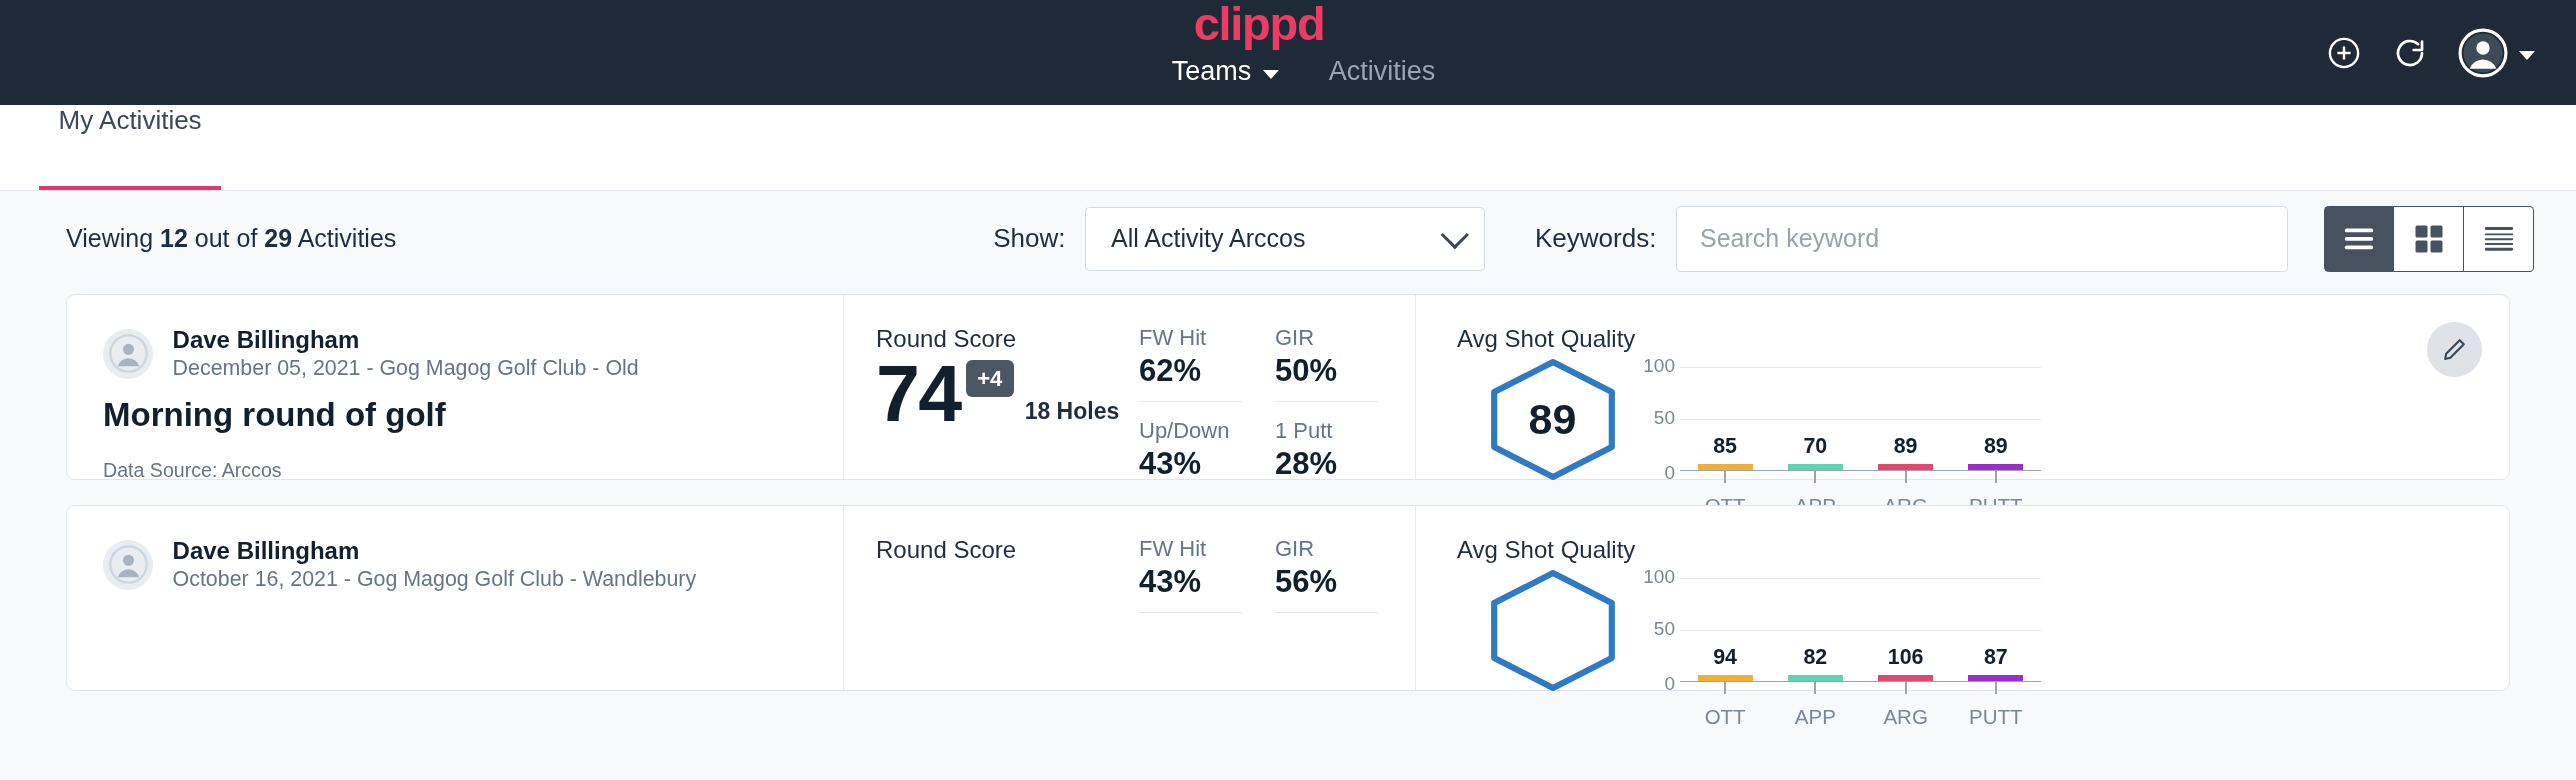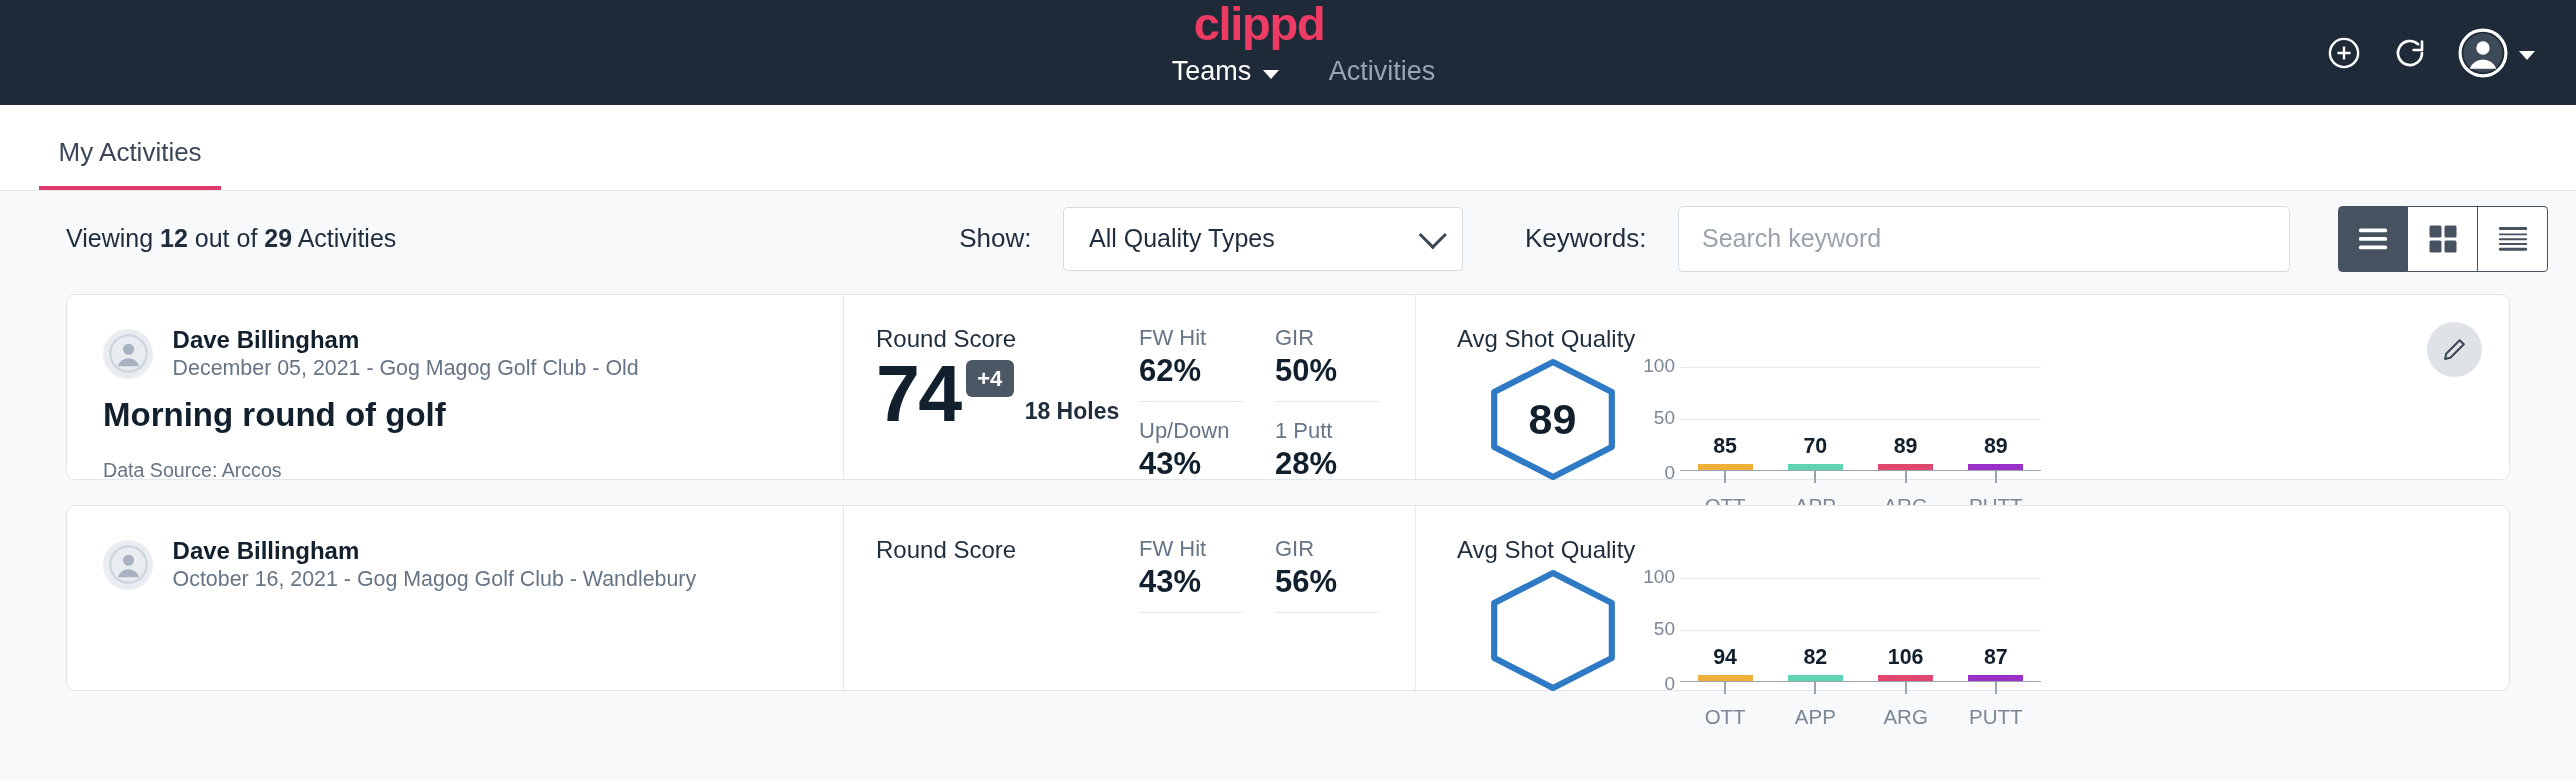--- a/index.html
+++ b/index.html
@@ -52,50 +52,49 @@
   }
   .icon-btn { cursor: pointer; display: flex; align-items: center; justify-content: center; }
   .avatar-wrap { display: flex; align-items: center; gap: 10.7px; cursor: pointer; }
 
   
   .tabbar {
     height: 86px;
     background: #ffffff;
     border-bottom: 0.9px solid #e4e8ec;
     display: flex;
-    align-items: flex-end;
     padding: 0 0 0 39px;
   }
   .tab {
     font-size: 26px;
     color: #3c4858;
     padding: 0 19.6px 18px 19.6px;
     border-bottom: 4.5px solid transparent;
     cursor: pointer;
   }
   .tab.active { border-bottom-color: #e0386a; }
 
   
   .filterbar {
     height: 95px;
     display: flex;
     align-items: center;
-    padding: 0 28px 0 66px;
+    padding: 0 42px 0 66px;
     background: #f7f9fb;
   }
   .viewing {
     font-size: 25px;
     color: #1f2d3d;
   }
   .viewing b { font-weight: 700; }
   .filter-right {
     margin-left: auto;
     display: flex;
     align-items: center;
-    gap: 12px;
+    gap: 0;
   }
   .flabel { font-size: 26px; color: #1f2d3d; margin-right: 19.6px; }
   .select-box {
     width: 400px; height: 64px;
     background: #ffffff;
     border: 0.9px solid #d3dae1;
     border-radius: 4.5px;
     display: flex; align-items: center;
     padding: 0 19.6px 0 25px;
     font-size: 25px; color: #1f2d3d;
@@ -304,21 +303,21 @@
 </div>
 
 <div class="filterbar">
   <div class="viewing">
     <span>Viewing </span><b>12</b><span> out of </span><b>29</b><span> Activities</span>
   </div>
 
   <div class="filter-right">
     <span class="flabel">Show:</span>
     <div class="select-box">
-      <span class="val">All Quality Types</span>
+      <span class="val">All Activity Arccos</span>
       <span class="chev-dn"></span>
     </div>
 
     <span class="flabel">Keywords:</span>
     <div class="search-box">
       <input type="text" placeholder="Search keyword" style="">
     </div>
 
     <div class="viewtoggle">
       <div class="vt">

